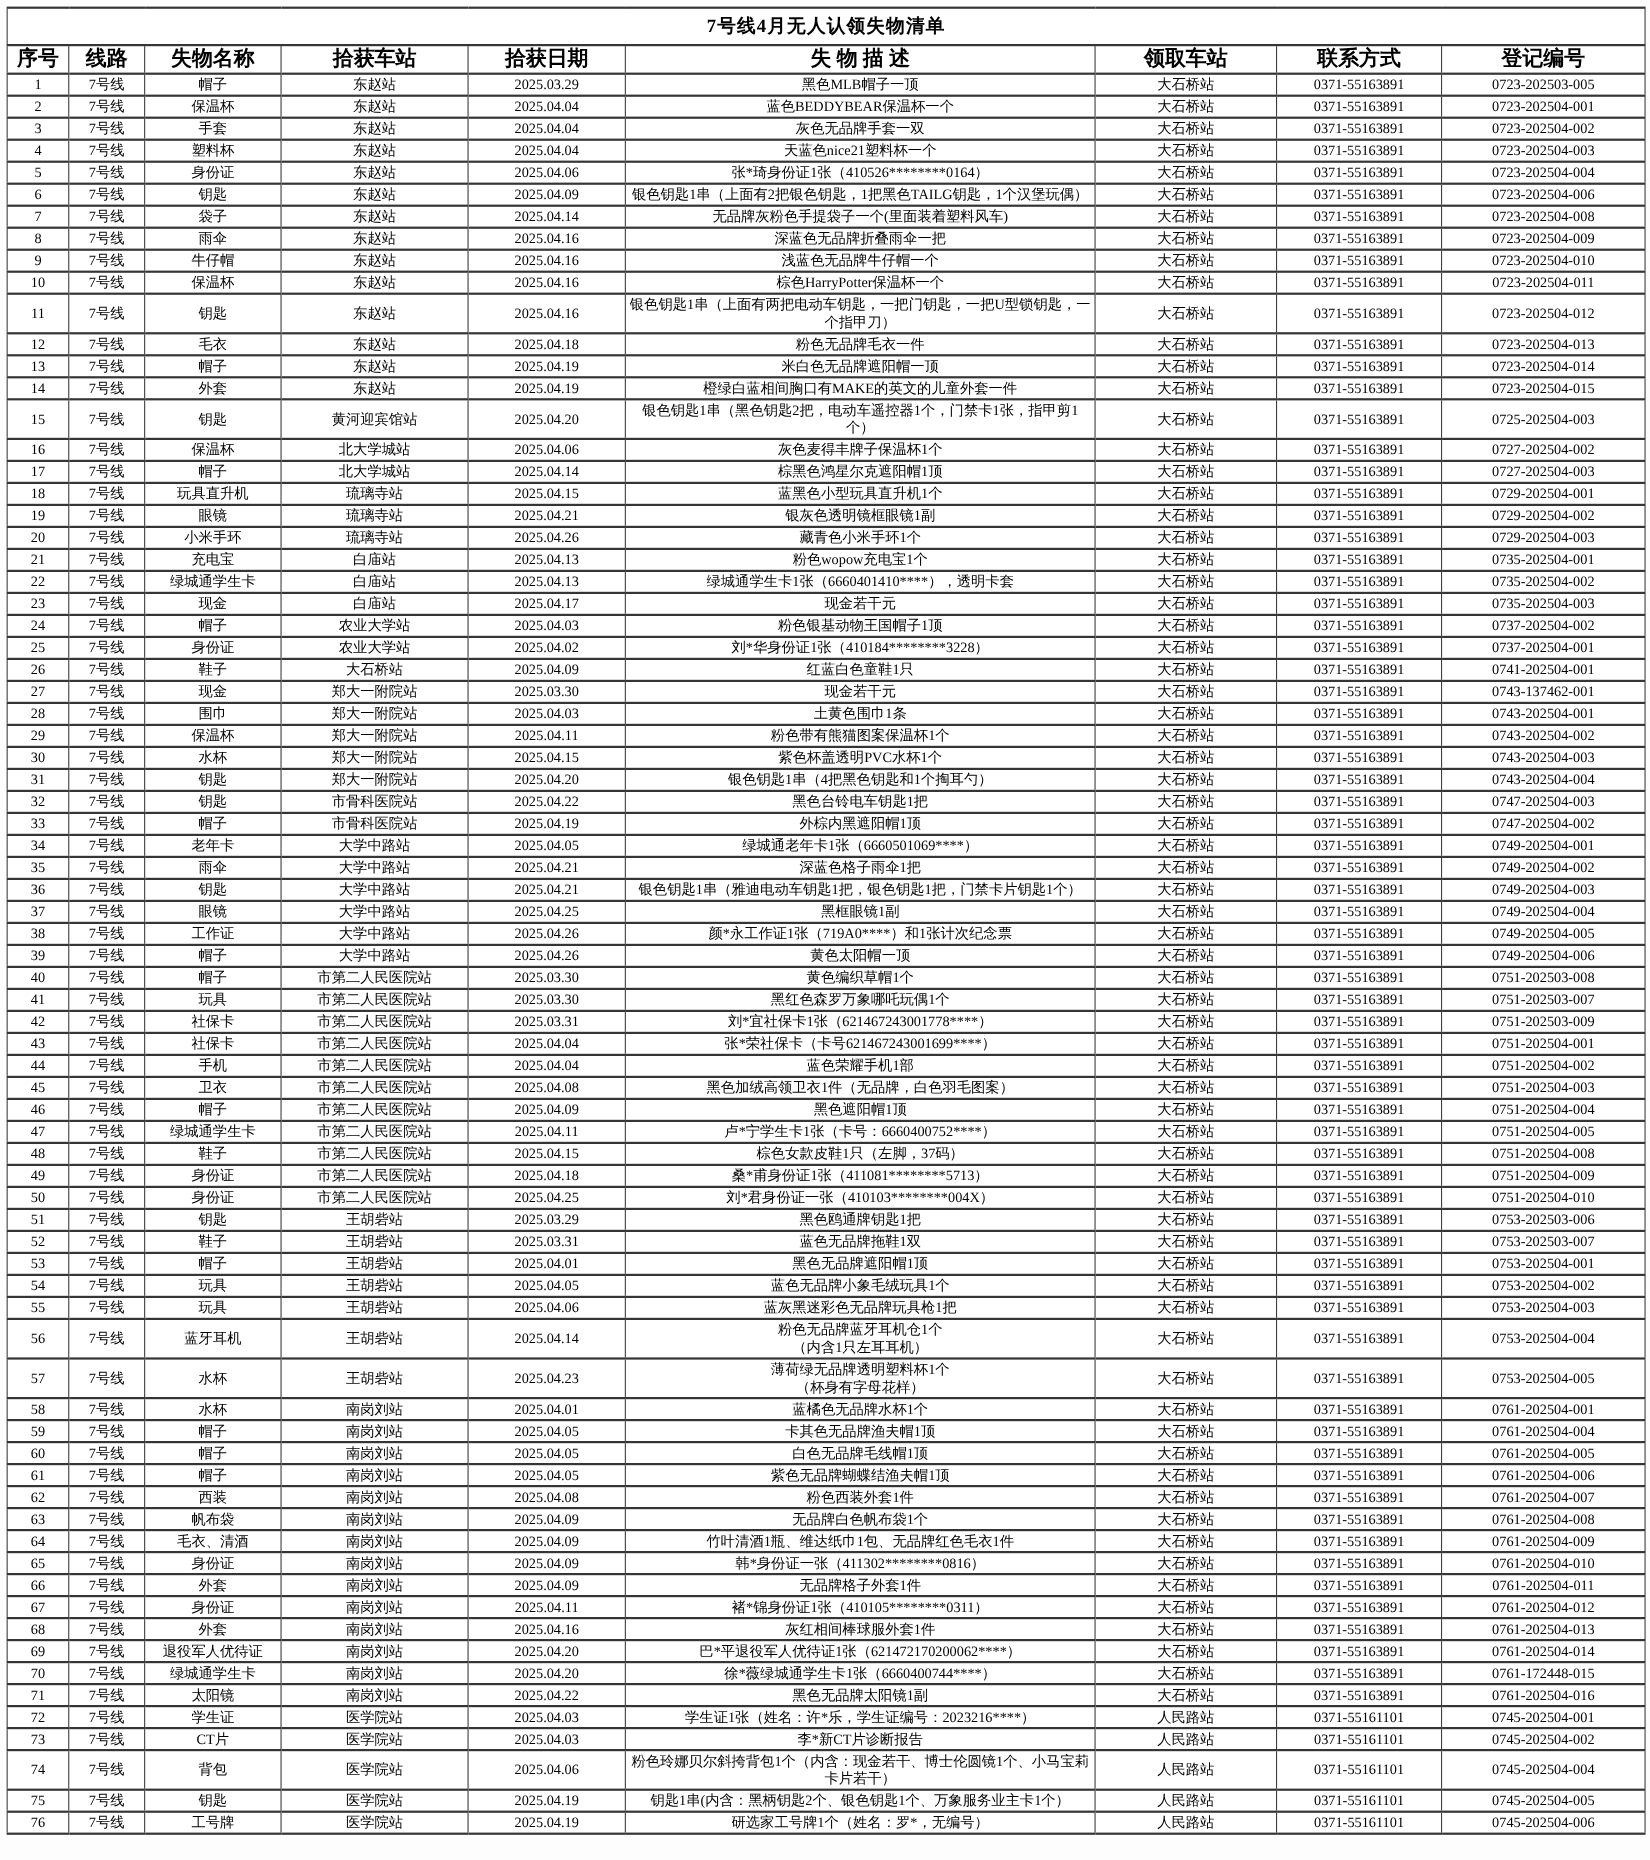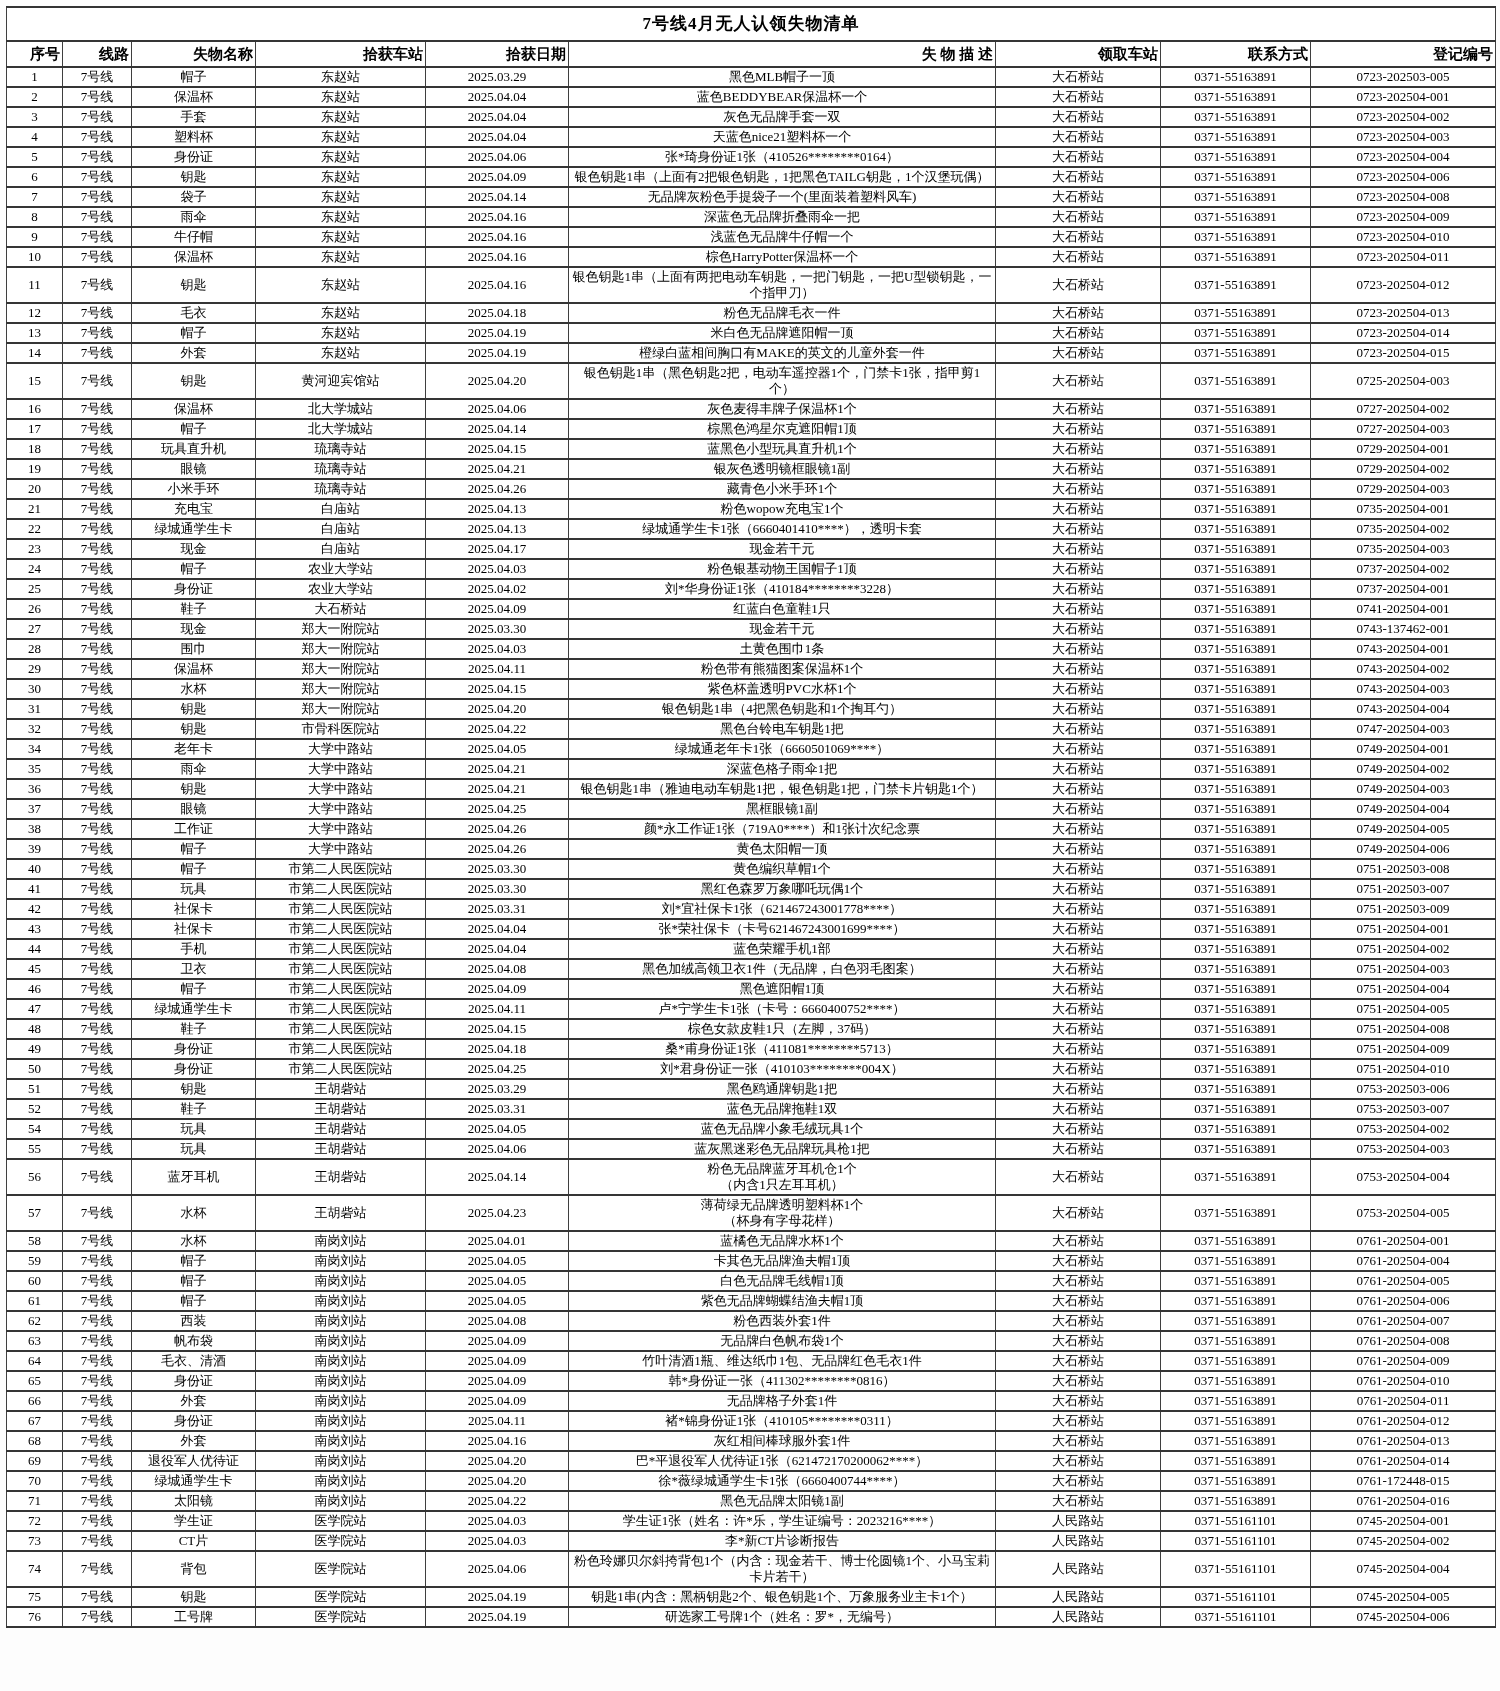--- a/index.html
+++ b/index.html
@@ -15,21 +15,21 @@
     border-left:1px solid #3f3f3f;border-right:1px solid #3f3f3f;
     border-top:2px solid #353535;border-bottom:2px solid #353535;
     text-align:center;vertical-align:middle;overflow:hidden;
     word-break:break-all;
   }
   tr.title-row th{
     font-size:17px;font-weight:bold;letter-spacing:1px;
     padding:4px 2px;line-height:24px;
   }
   tr.header-row th{
-    font-size:15px;font-weight:bold;padding:2px 2px;line-height:20px;text-align:right;
+    font-size:19px;font-weight:bold;padding:2px 2px;line-height:20px;
   }
   tbody td{
     font-size:13px;line-height:16px;padding:1px 3px;
   }
   td.c-desc{white-space:pre-line;}
   td.c-date,td.c-contact,td.c-reg{letter-spacing:0px;}
 </style>
 </head>
 <body>
 
@@ -409,20 +409,31 @@
     <td class="c-line">7号线</td>
     <td class="c-item">钥匙</td>
     <td class="c-station">市骨科医院站</td>
     <td class="c-date">2025.04.22</td>
     <td class="c-desc">黑色台铃电车钥匙1把</td>
     <td class="c-pickup">大石桥站</td>
     <td class="c-contact">0371-55163891</td>
     <td class="c-reg">0747-202504-003</td>
   </tr>
         <tr>
+    <td class="c-num">33</td>
+    <td class="c-line">7号线</td>
+    <td class="c-item">帽子</td>
+    <td class="c-station">市骨科医院站</td>
+    <td class="c-date">2025.04.19</td>
+    <td class="c-desc">外棕内黑遮阳帽1顶</td>
+    <td class="c-pickup">大石桥站</td>
+    <td class="c-contact">0371-55163891</td>
+    <td class="c-reg">0747-202504-002</td>
+  </tr>
+        <tr>
     <td class="c-num">34</td>
     <td class="c-line">7号线</td>
     <td class="c-item">老年卡</td>
     <td class="c-station">大学中路站</td>
     <td class="c-date">2025.04.05</td>
     <td class="c-desc">绿城通老年卡1张（6660501069****）</td>
     <td class="c-pickup">大石桥站</td>
     <td class="c-contact">0371-55163891</td>
     <td class="c-reg">0749-202504-001</td>
   </tr>
@@ -616,20 +627,31 @@
         <tr>
     <td class="c-num">52</td>
     <td class="c-line">7号线</td>
     <td class="c-item">鞋子</td>
     <td class="c-station">王胡砦站</td>
     <td class="c-date">2025.03.31</td>
     <td class="c-desc">蓝色无品牌拖鞋1双</td>
     <td class="c-pickup">大石桥站</td>
     <td class="c-contact">0371-55163891</td>
     <td class="c-reg">0753-202503-007</td>
+  </tr>
+        <tr>
+    <td class="c-num">53</td>
+    <td class="c-line">7号线</td>
+    <td class="c-item">帽子</td>
+    <td class="c-station">王胡砦站</td>
+    <td class="c-date">2025.04.01</td>
+    <td class="c-desc">黑色无品牌遮阳帽1顶</td>
+    <td class="c-pickup">大石桥站</td>
+    <td class="c-contact">0371-55163891</td>
+    <td class="c-reg">0753-202504-001</td>
   </tr>
         <tr>
     <td class="c-num">54</td>
     <td class="c-line">7号线</td>
     <td class="c-item">玩具</td>
     <td class="c-station">王胡砦站</td>
     <td class="c-date">2025.04.05</td>
     <td class="c-desc">蓝色无品牌小象毛绒玩具1个</td>
     <td class="c-pickup">大石桥站</td>
     <td class="c-contact">0371-55163891</td>

